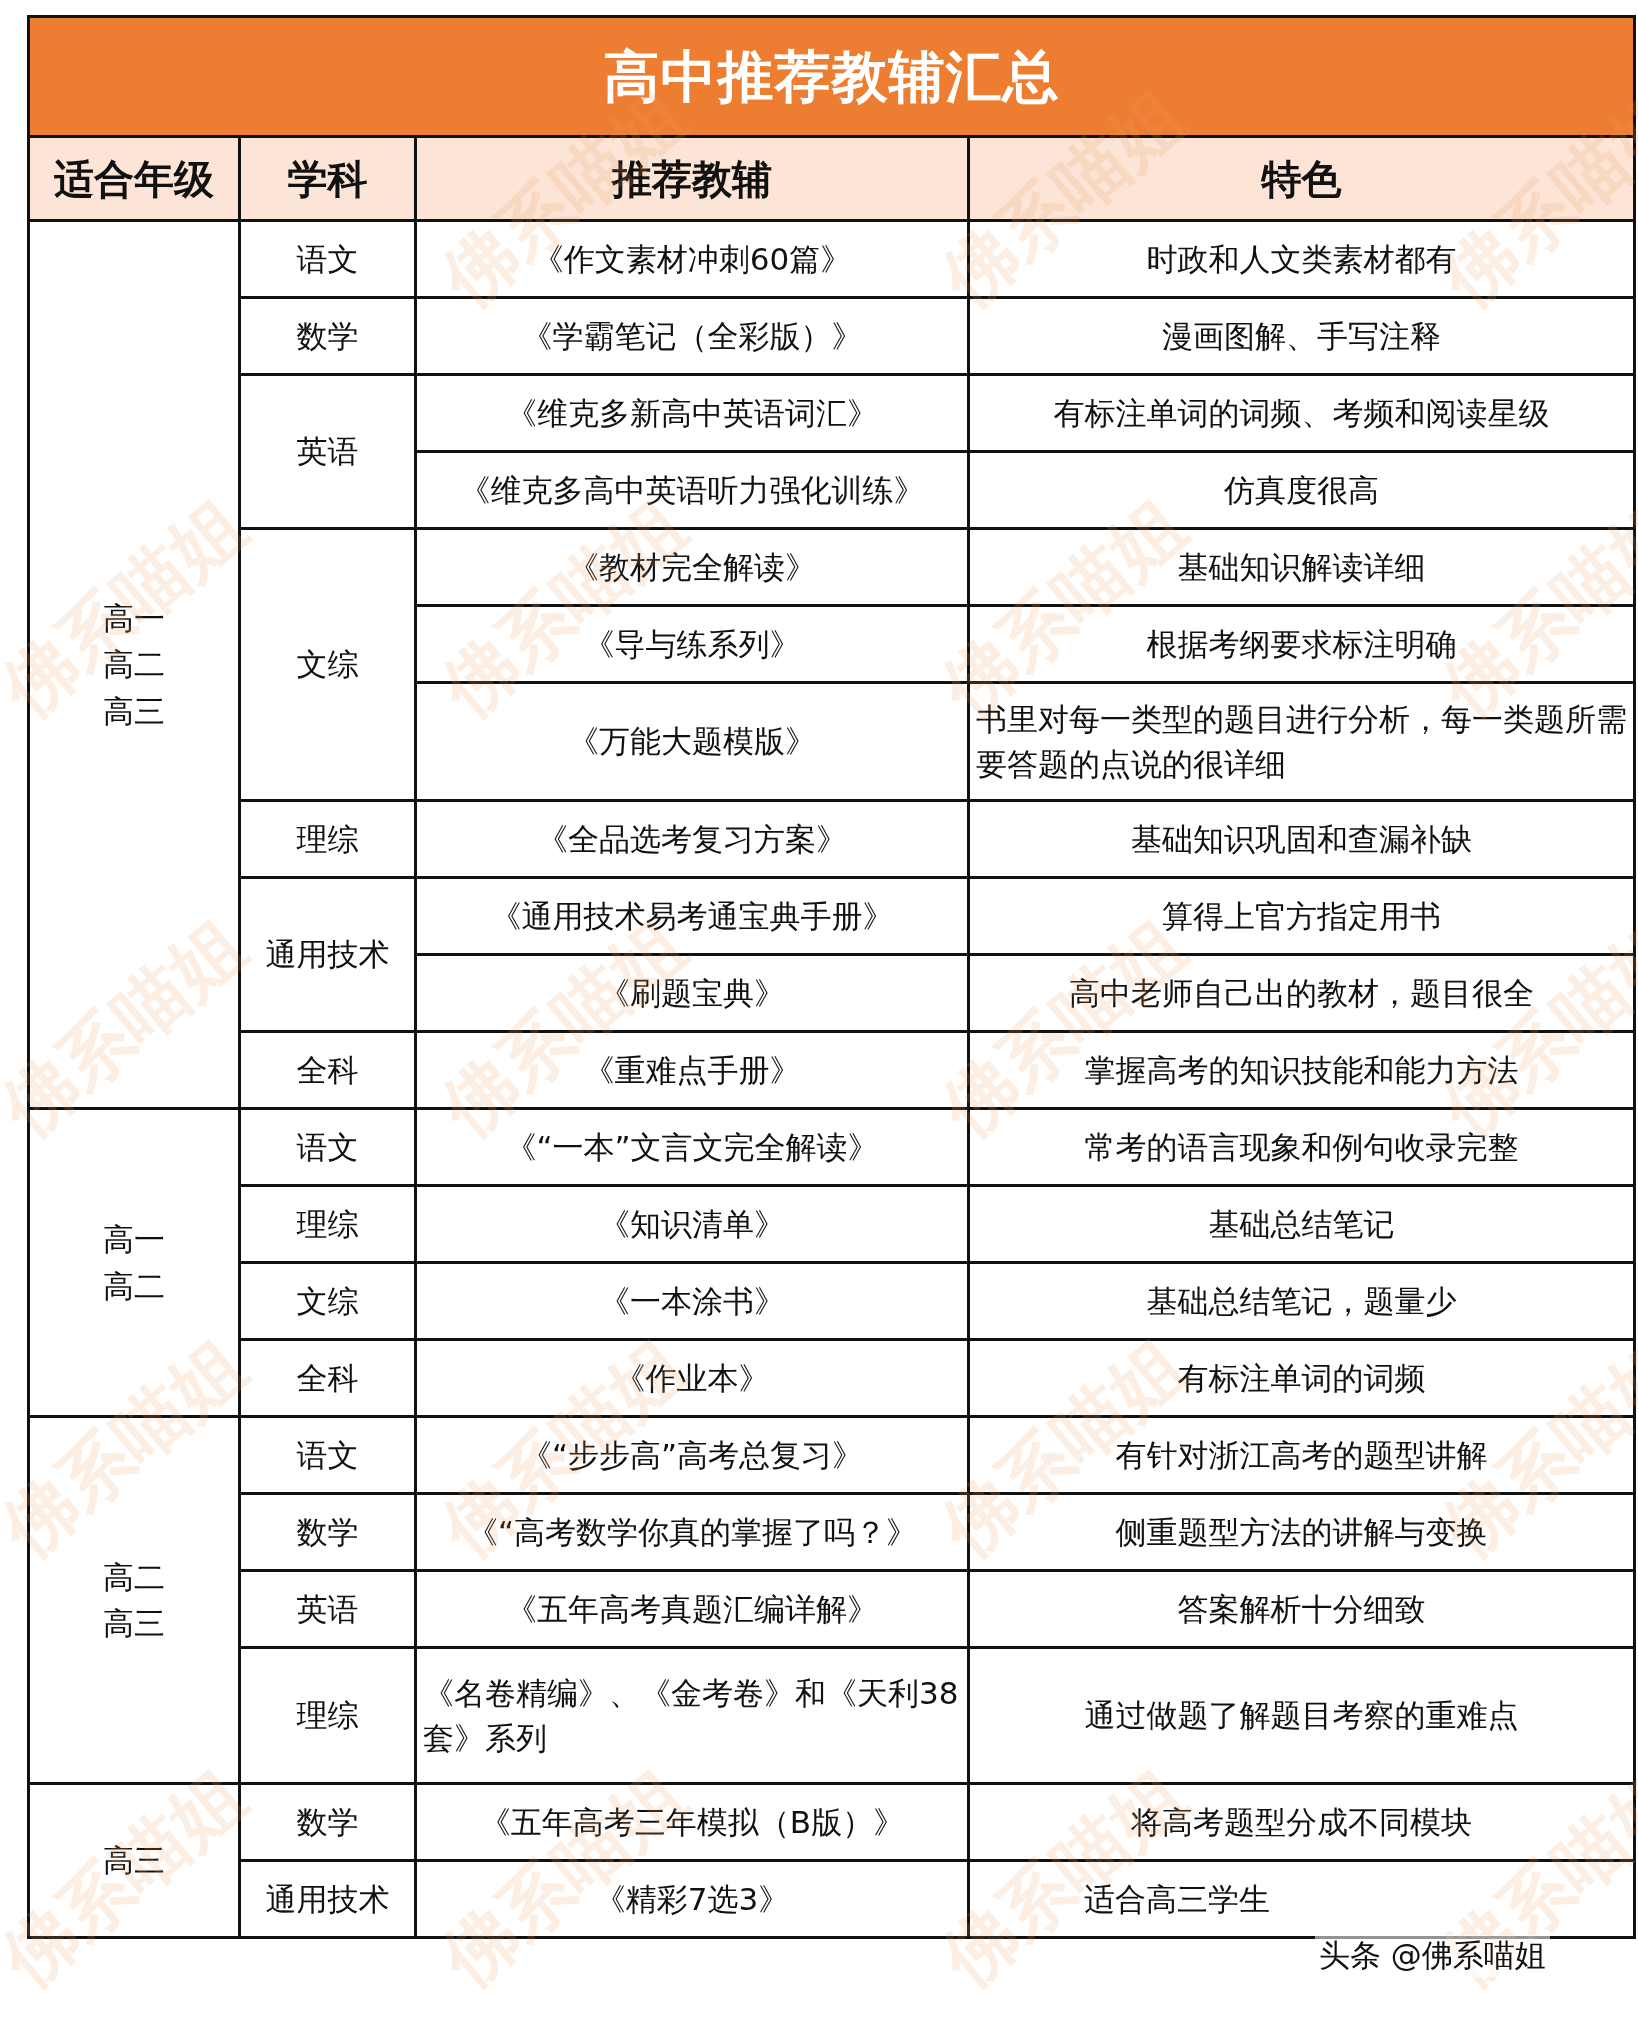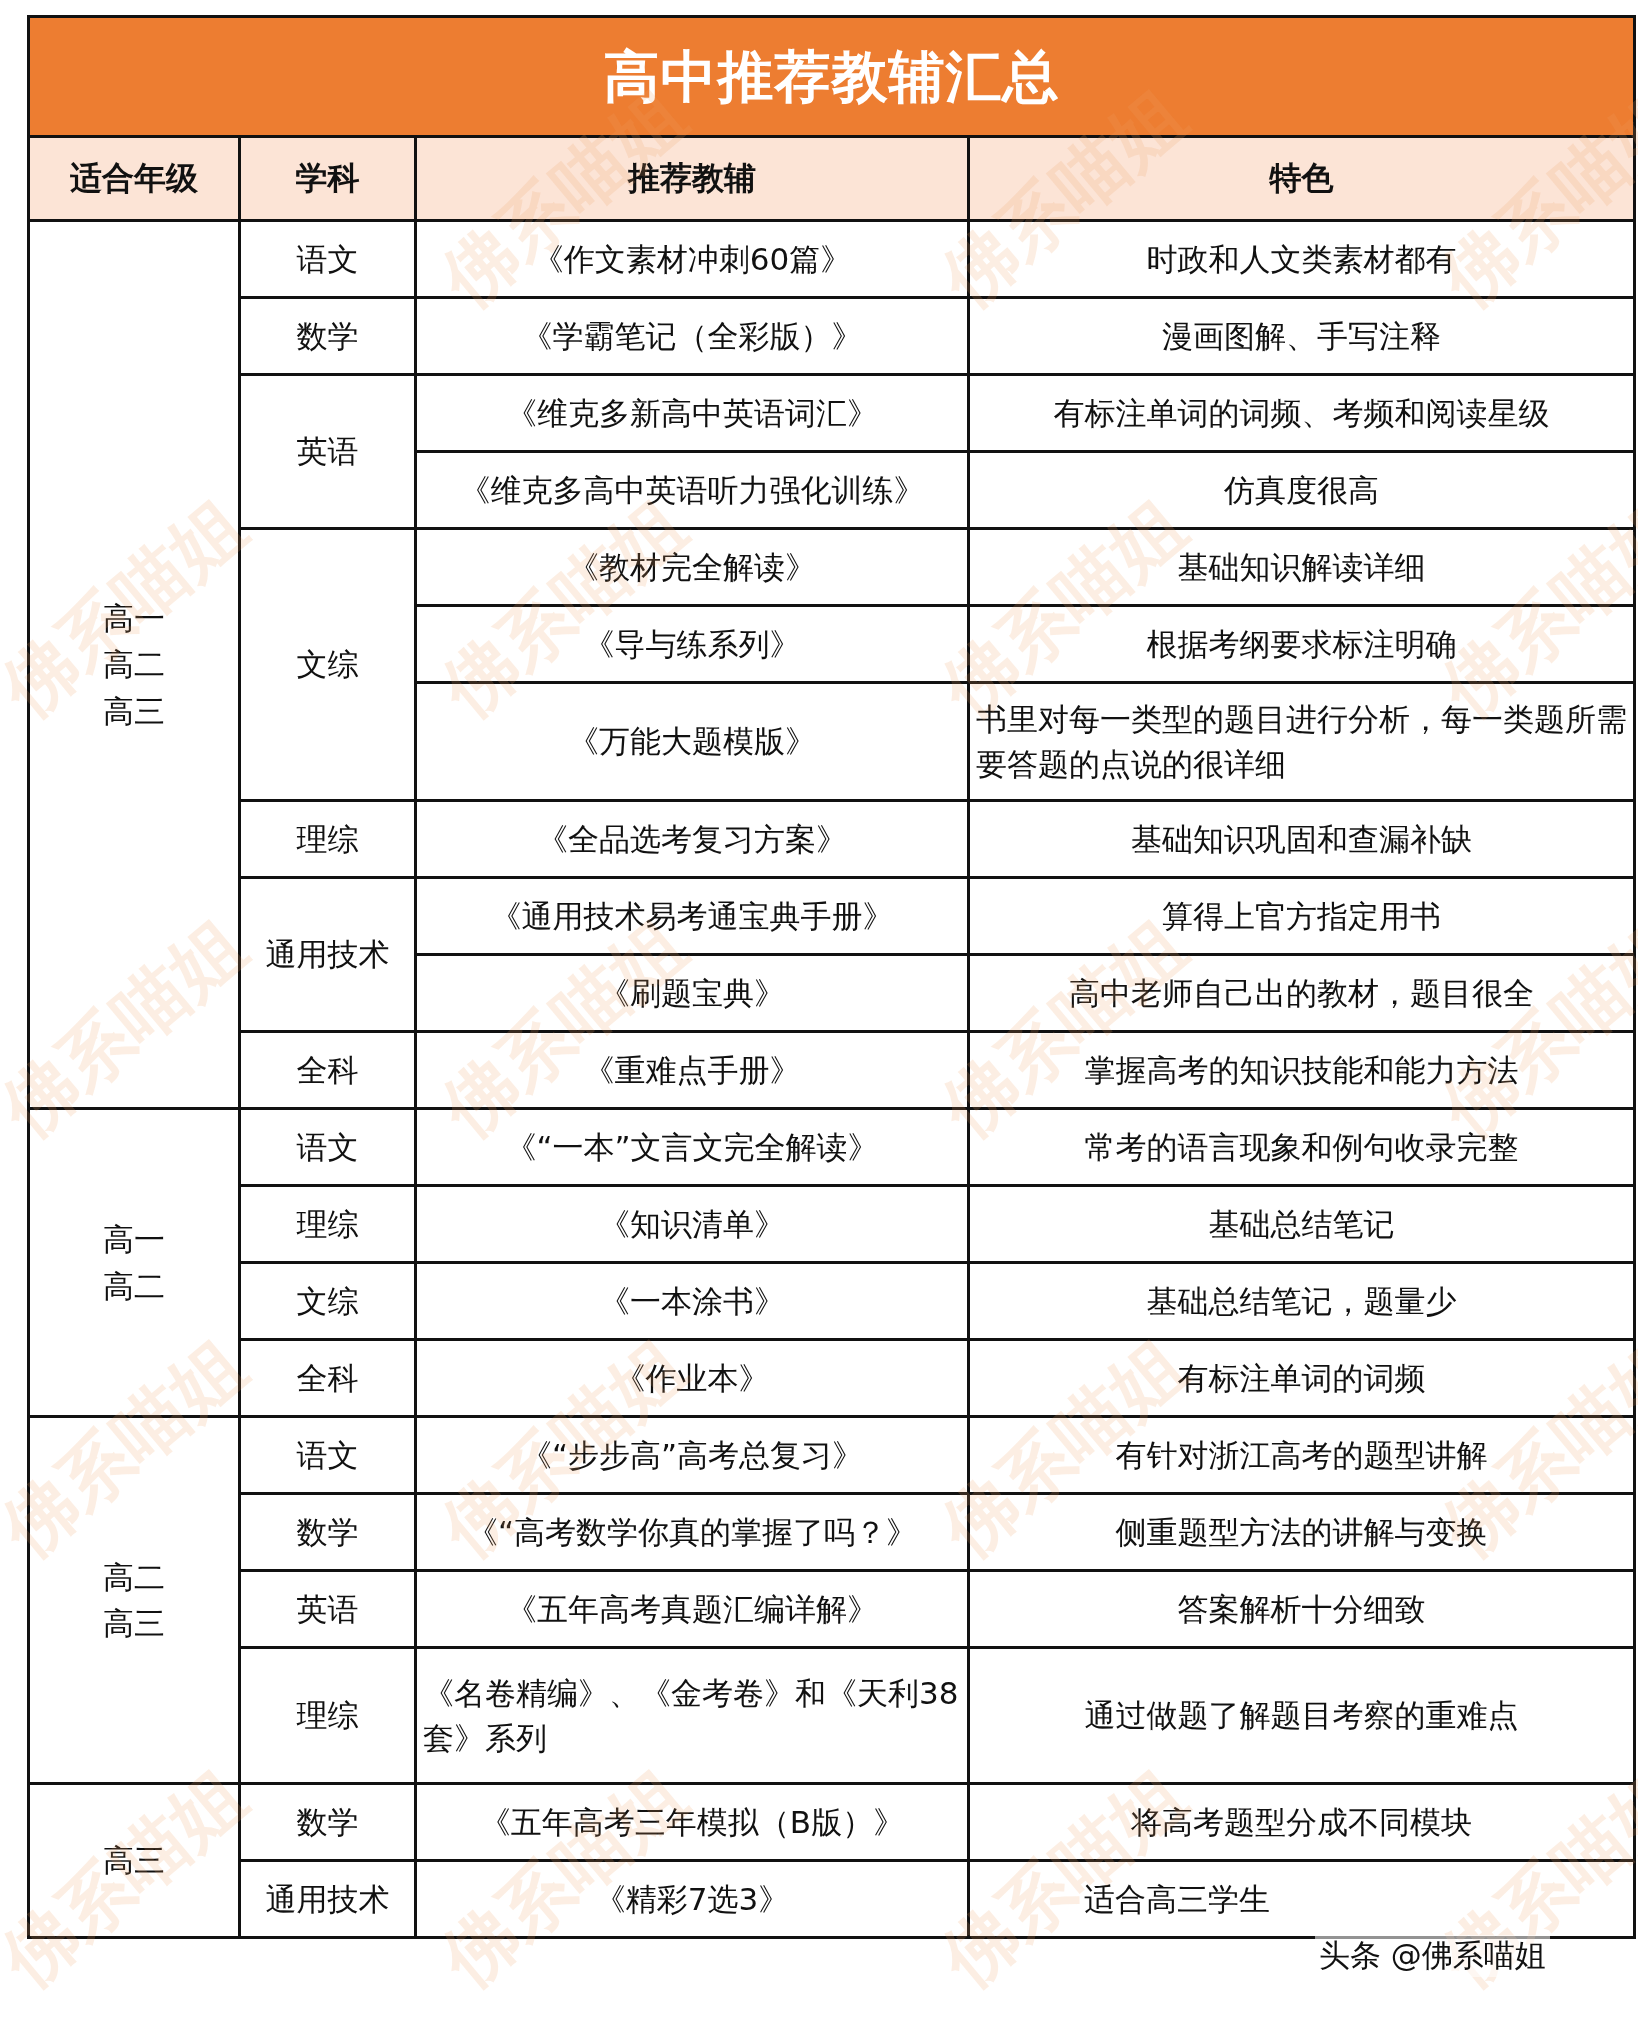--- a/index.html
+++ b/index.html
@@ -1,21 +1,21 @@
 <!DOCTYPE html>
 <html><head>
 <meta charset="utf-8">
 <style>
   html,body{margin:0;padding:0;background:#ffffff;}
   body{width:1638px;height:2018px;position:relative;overflow:hidden;font-family:"DejaVu Sans","Liberation Sans",sans-serif;}
   .sheet{position:absolute;left:27px;top:15px;width:1606px;}
   table{border-collapse:collapse;width:1606px;table-layout:fixed;}
   td,th{border:3px solid #111;padding:0 6px;text-align:center;vertical-align:middle;color:#111;font-size:31px;font-weight:normal;line-height:1.45;}
   .title-cell{background:#ED7D31;color:#ffffff;font-size:56px;font-weight:bold;height:117px;letter-spacing:1px;border-bottom:3px solid #111;}
-  .head-cell{background:#FCE4D6;font-size:32px;font-weight:bold;height:81px;}
+  .head-cell{background:#FCE4D6;font-size:40px;font-weight:bold;height:81px;}
   .r{height:77px;}
   .r2{height:118px;padding-left:25px;}
   .r3{height:136px;}
   .left{text-align:left;}
   .grade{line-height:1.5;margin-top:36px;}
   .watermark-layer{position:absolute;left:0;top:0;width:1638px;height:2018px;pointer-events:none;overflow:hidden;}
   .wm{position:absolute;font-size:72px;color:rgba(240,160,100,0.18);transform:rotate(-40deg);white-space:nowrap;font-weight:bold;}
   .overlay{position:absolute;left:1315px;top:1935px;font-size:31px;color:#111;background:rgba(255,255,255,0.55);padding:0 4px;}
 </style>
 </head>

